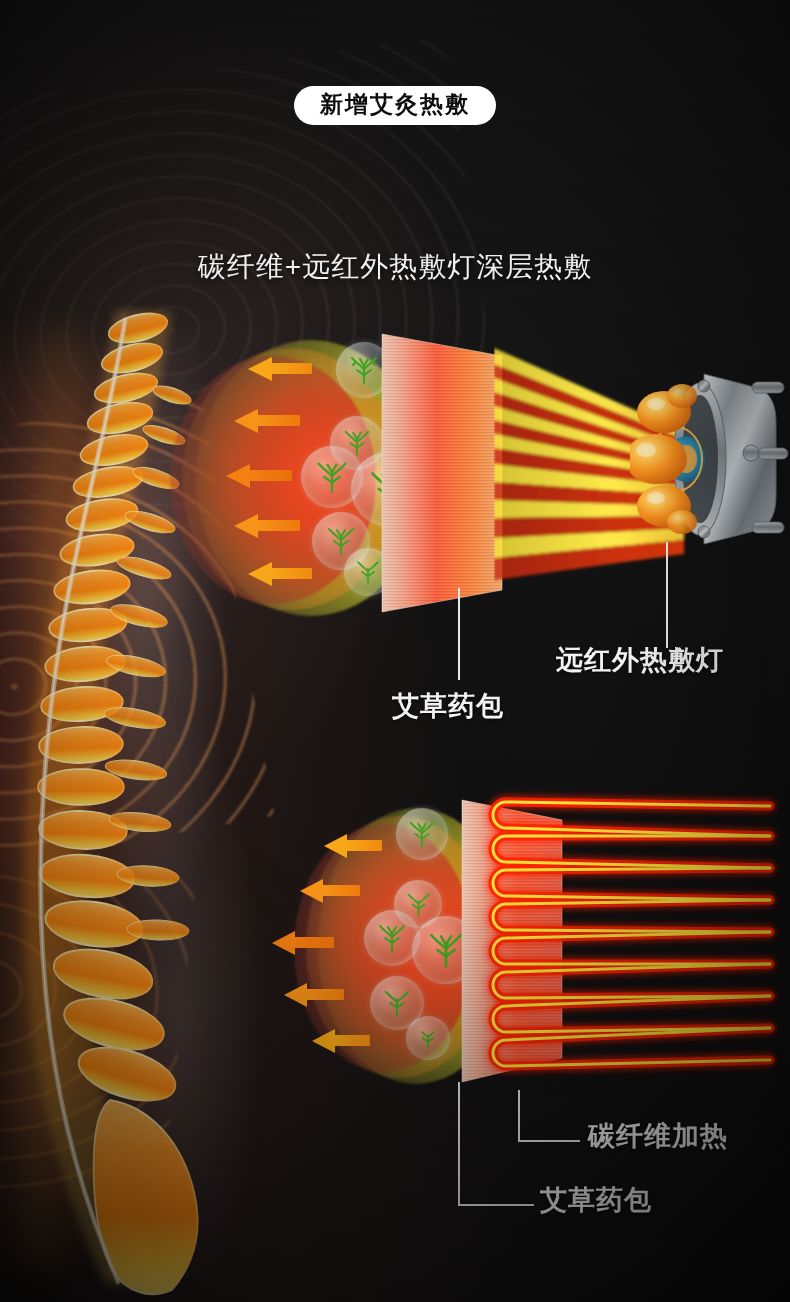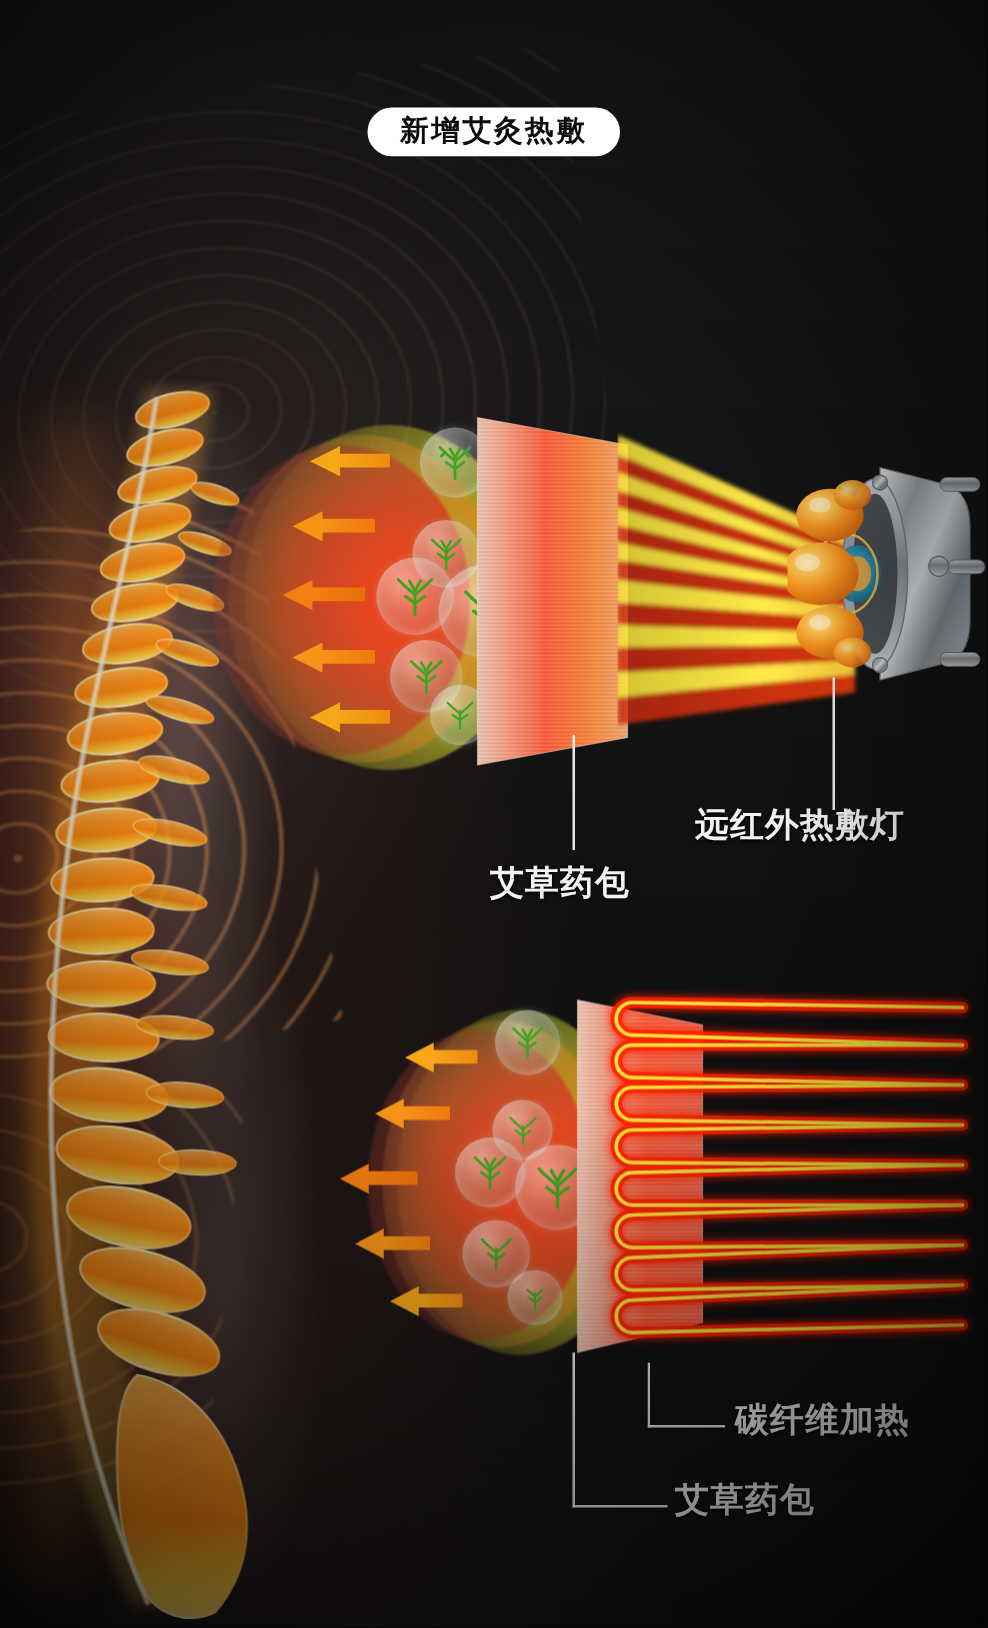--- a/index.html
+++ b/index.html
@@ -665,14 +665,15 @@
     <div class="callout" style="left:588px;top:328px;font-size:27px;">碳纤维加热</div>
 
     <div class="lead" style="left:458px;top:292px;width:2px;height:124px;"></div>
     <div class="lead" style="left:458px;top:414px;width:76px;height:2px;"></div>
     <div class="callout" style="left:540px;top:392px;font-size:27px;">艾草药包</div>
   </div>
 
   <div class="bg-vignette"></div>
 
   <div class="badge">新增艾灸热敷</div>
+  <div class="subtitle">碳纤维+远红外热敷灯深层热敷</div>
 
 </div>
 
 </body></html>

